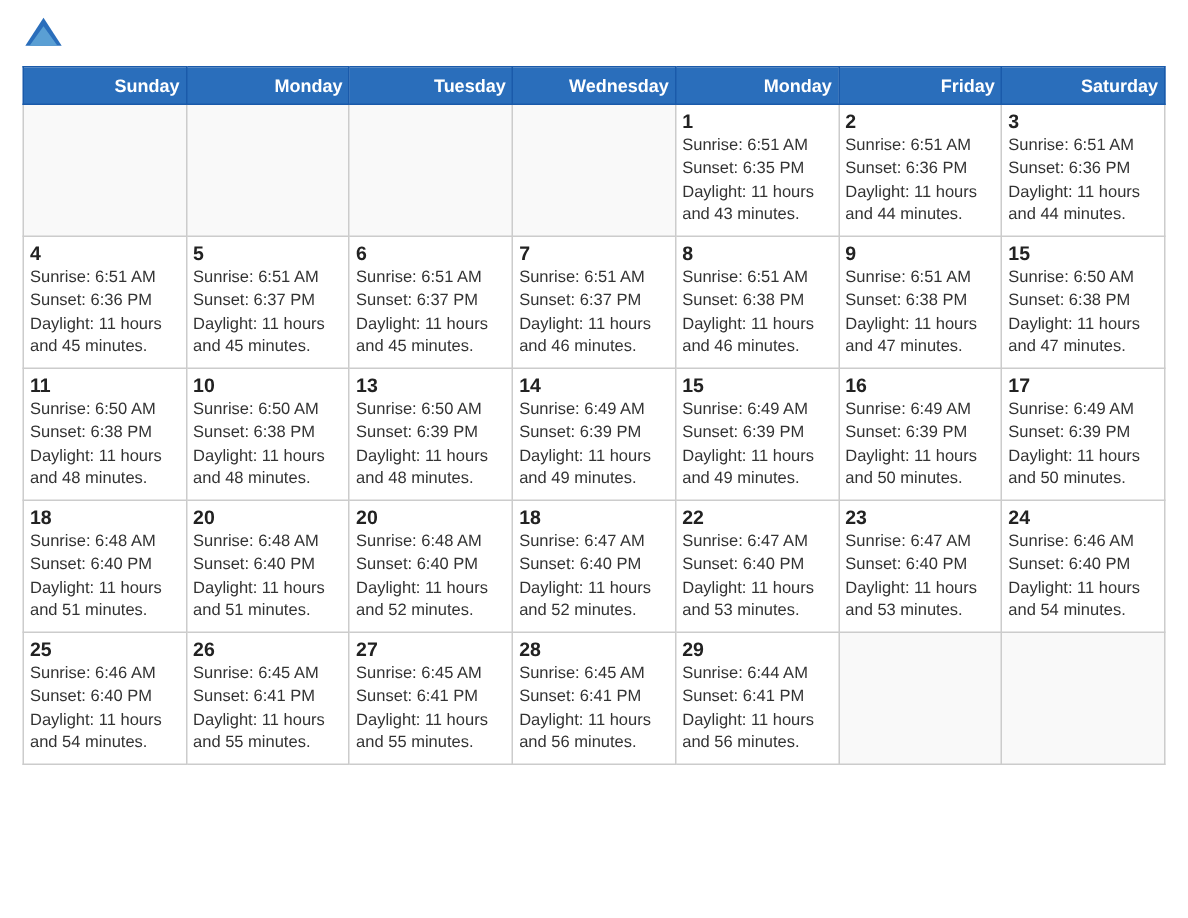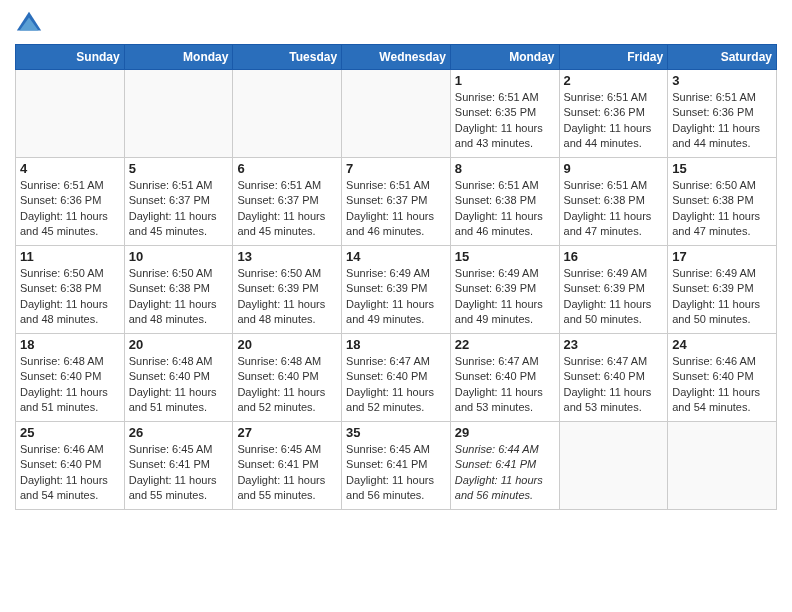--- a/index.html
+++ b/index.html
@@ -328,29 +328,29 @@
 and 55 minutes.</div>
           </td>
           <td>
             <span class="day-number">27</span>
             <div class="day-info" style="white-space: pre-line;">Sunrise: 6:45 AM
 Sunset: 6:41 PM
 Daylight: 11 hours
 and 55 minutes.</div>
           </td>
           <td>
-            <span class="day-number">35</span>
+            <span class="day-number">28</span>
             <div class="day-info" style="white-space: pre-line;">Sunrise: 6:45 AM
 Sunset: 6:41 PM
 Daylight: 11 hours
 and 56 minutes.</div>
           </td>
           <td>
             <span class="day-number">29</span>
-            <div class="day-info" style="white-space: pre-line; font-style: italic;">Sunrise: 6:44 AM
+            <div class="day-info" style="white-space: pre-line;">Sunrise: 6:44 AM
 Sunset: 6:41 PM
 Daylight: 11 hours
 and 56 minutes.</div>
           </td>
           <td class="empty"></td>
           <td class="empty"></td>
         </tr>
       </tbody>
   </table>
 </div>

